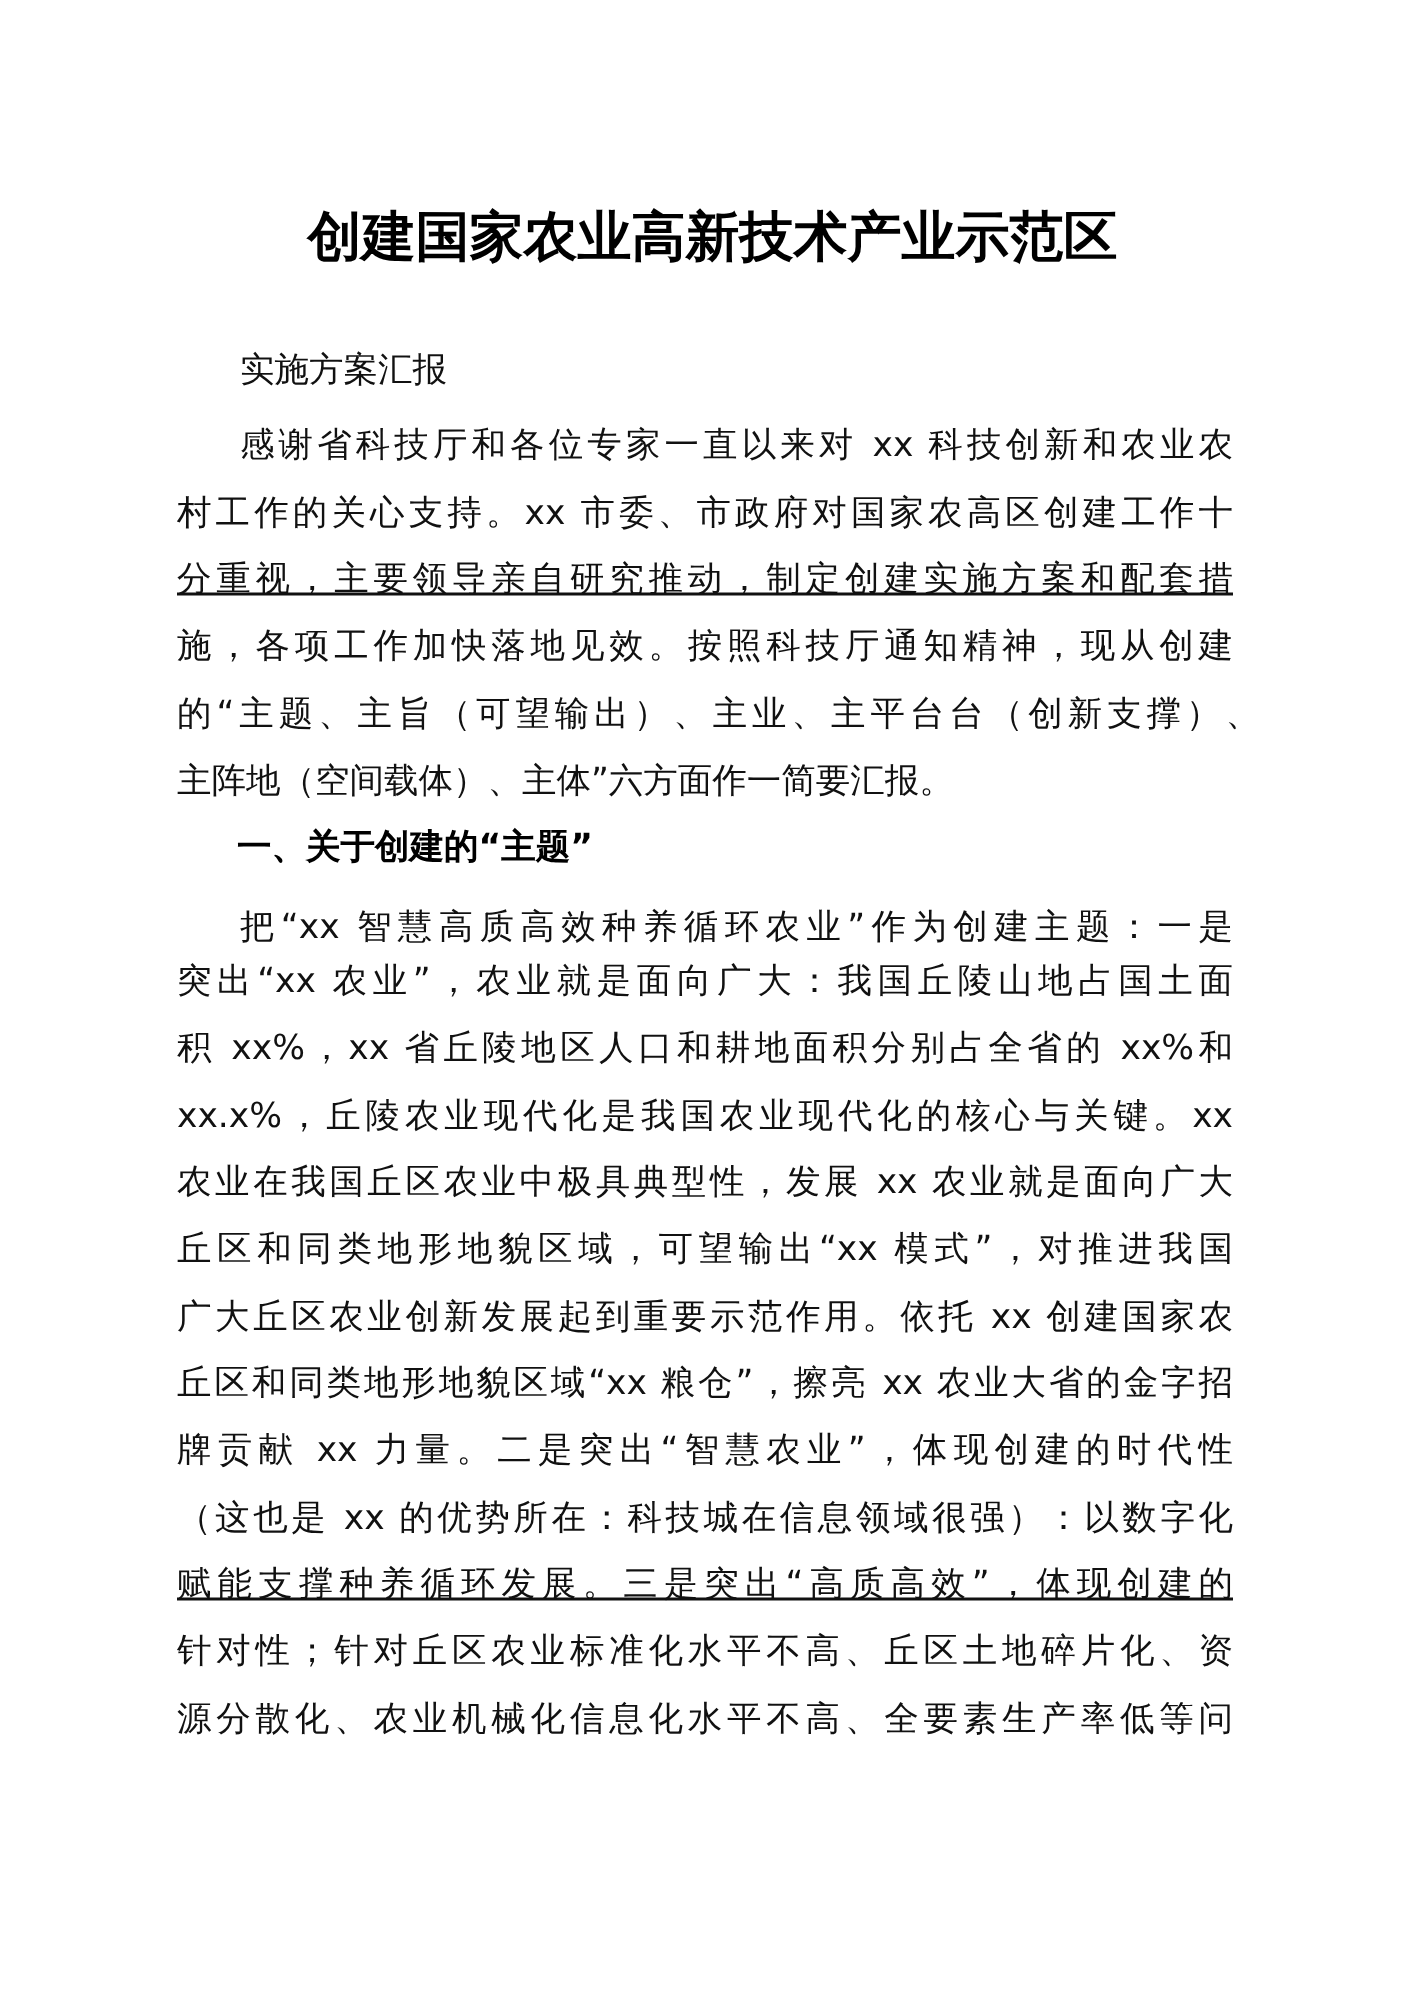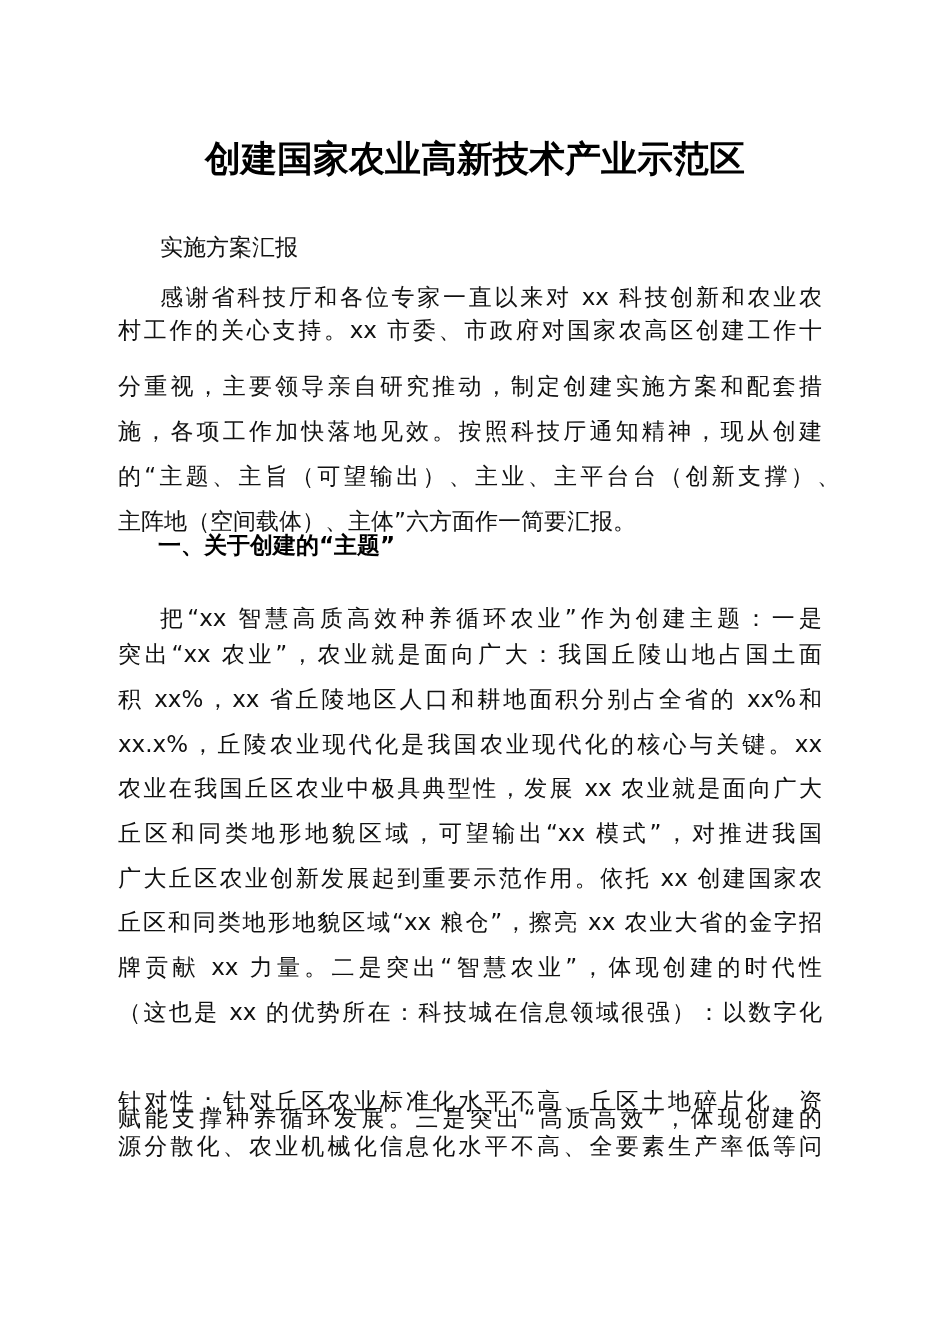--- a/index.html
+++ b/index.html
@@ -27,37 +27,37 @@
 </head>
 <body>
 
 <div class="page">
   <div class="title">创建国家农业高新技术产业示范区</div>
 
   <div class="line indent short" style="top:225px;">实施方案汇报</div>
 
   <div>
     <div class="line indent" style="top:275px;">感谢省科技厅和各位专家一直以来对 xx 科技创新和农业农</div>
-    <div class="line" style="top:308px;">村工作的关心支持。xx 市委、市政府对国家农高区创建工作十</div>
-    <div class="line" style="top:364px;">分重视，主要领导亲自研究推动，制定创建实施方案和配套措</div>
+    <div class="line" style="top:320px;">村工作的关心支持。xx 市委、市政府对国家农高区创建工作十</div>
+    <div class="line" style="top:364px;text-decoration:underline;">分重视，主要领导亲自研究推动，制定创建实施方案和配套措</div>
     <div class="line" style="top:409px;">施，各项工作加快落地见效。按照科技厅通知精神，现从创建</div>
     <div class="line wide" style="top:454px;">的“主题、主旨（可望输出）、主业、主平台台（创新支撑）、</div>
     <div class="line short" style="top:499px;">主阵地（空间载体）、主体”六方面作一简要汇报。</div>
   </div>
 
-  <div class="heading" style="top:523px;">一、关于创建的“主题”</div>
+  <div class="heading" style="top:543px;">一、关于创建的“主题”</div>
 
   <div>
     <div class="line indent" style="top:596px;">把“xx 智慧高质高效种养循环农业”作为创建主题：一是</div>
     <div class="line" style="top:632px;">突出“xx 农业”，农业就是面向广大：我国丘陵山地占国土面</div>
     <div class="line" style="top:677px;">积 xx%，xx 省丘陵地区人口和耕地面积分别占全省的 xx%和</div>
     <div class="line" style="top:722px;">xx.x%，丘陵农业现代化是我国农业现代化的核心与关键。xx</div>
     <div class="line" style="top:766px;">农业在我国丘区农业中极具典型性，发展 xx 农业就是面向广大</div>
     <div class="line" style="top:811px;">丘区和同类地形地貌区域，可望输出“xx 模式”，对推进我国</div>
     <div class="line" style="top:856px;">广大丘区农业创新发展起到重要示范作用。依托 xx 创建国家农</div>
     <div class="line" style="top:900px;">丘区和同类地形地貌区域“xx 粮仓”，擦亮 xx 农业大省的金字招</div>
     <div class="line" style="top:945px;">牌贡献 xx 力量。二是突出“智慧农业”，体现创建的时代性</div>
     <div class="line" style="top:990px;">（这也是 xx 的优势所在：科技城在信息领域很强）：以数字化</div>
-    <div class="line" style="top:1096px;">赋能支撑种养循环发展。三是突出“高质高效”，体现创建的</div>
+    <div class="line" style="top:1034px;text-decoration:underline;">赋能支撑种养循环发展。三是突出“高质高效”，体现创建的</div>
     <div class="line" style="top:1079px;">针对性；针对丘区农业标准化水平不高、丘区土地碎片化、资</div>
     <div class="line" style="top:1124px;">源分散化、农业机械化信息化水平不高、全要素生产率低等问</div>
   </div>
 </div>
 
 </body></html>

